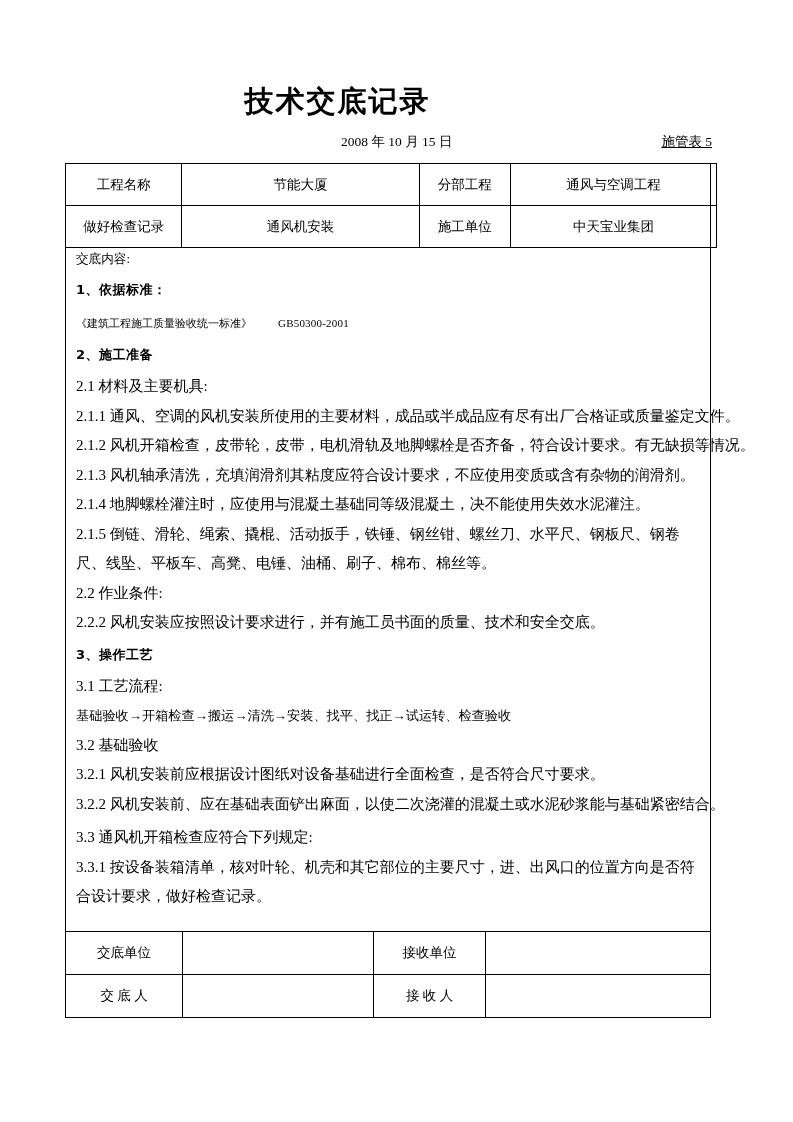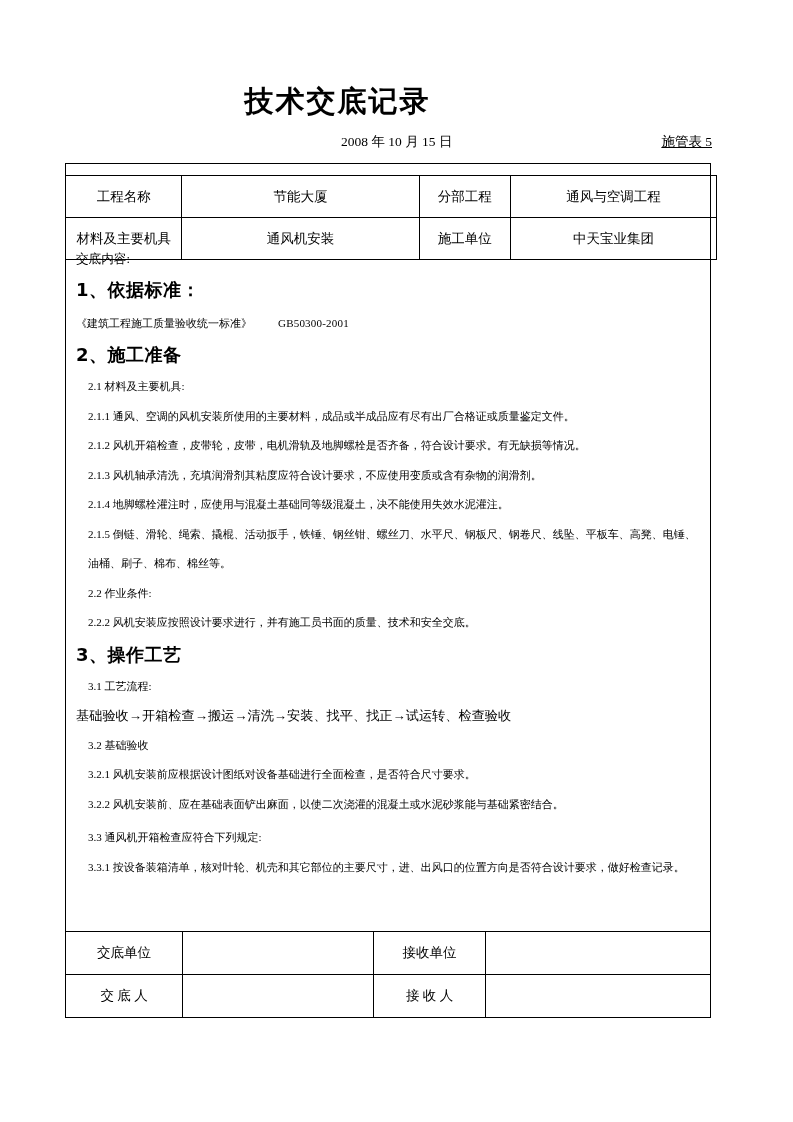--- a/index.html
+++ b/index.html
@@ -90,52 +90,50 @@
   
   .ftr col.f1 { width: 117px; }
   .ftr col.f2 { width: 191px; }
   .ftr col.f3 { width: 111px; }
   .ftr col.f4 { width: 225px; }
 
   .hdr-wrap {
     position: absolute;
     left: -1px; top: -1px;
     width: 652px;
-    margin-top: 12px;
   }
   .ftr-wrap {
     position: absolute;
     left: -1px; bottom: -1px;
     width: 646px;
   }
 
   
   .body {
     position: absolute;
     left: 0;
     top: 82px;
     width: 646px;
     box-sizing: border-box;
     padding: 0 8px 0 10px;
   }
   .line {
-    font-size: 11px;
+    font-size: 15px;
     line-height: 29.5px;
     white-space: nowrap;
-    margin-left: 12px;
   }
   .line.wrap { white-space: normal; }
   .intro {
     font-size: 12.6px;
     line-height: 26px;
   }
   .h2 {
     font-family: "DejaVu Sans", "Liberation Sans", sans-serif;
     font-weight: bold;
-    font-size: 18px;
+    font-size: 13px;
     line-height: 36px;
     letter-spacing: 0.5px;
   }
   .h2.tight { line-height: 34px; }
   .std {
     font-size: 11px;
     line-height: 30px;
   }
   .std .code { margin-left: 26px; letter-spacing: 0.2px; }
   .flow { font-size: 13.2px; line-height: 29.5px; }
@@ -164,21 +162,21 @@
             <col class="c4">
         </colgroup>
         <tbody>
           <tr>
             <td>工程名称</td>
             <td>节能大厦</td>
             <td>分部工程</td>
             <td>通风与空调工程</td>
           </tr>
           <tr>
-            <td>材料及主要机具</td>
+            <td>做好检查记录</td>
             <td>通风机安装</td>
             <td>施工单位</td>
             <td>中天宝业集团</td>
           </tr>
         </tbody>
       </table>
     </div>
 
     <div class="body">
 

